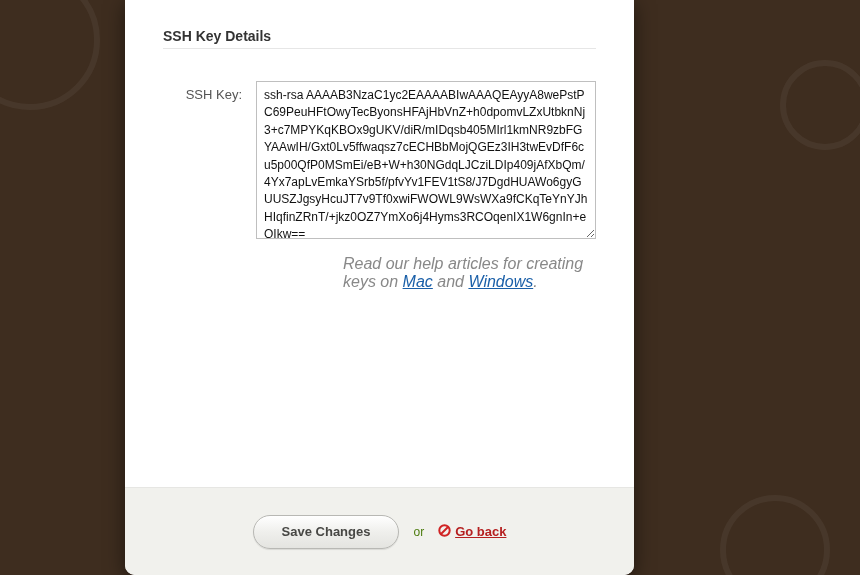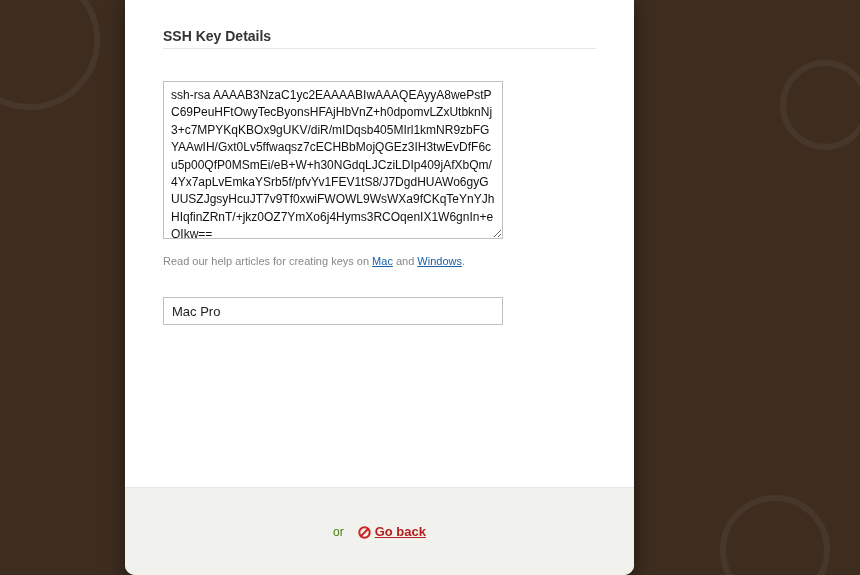--- a/index.html
+++ b/index.html
@@ -64,23 +64,25 @@
     font-size: 12px;
     line-height: 1.45;
     padding: 5px 7px;
     border: 1px solid #bfbfbf;
     resize: both;
     color: #111;
     overflow: hidden;
     word-break: break-all;
   }
   .help-text {
+    margin-left: 180px;
     margin-top: 12px;
     margin-bottom: 30px;
-    font-size: 11px;
+    font-size: 16px;
+    font-style: italic;
     color: #888;
   }
   .help-text a {
     color: #1a5fa8;
     text-decoration: underline;
   }
   input.label-input {
     width: 340px;
     height: 28px;
     font-size: 13px;
@@ -109,21 +111,21 @@
     color: #474744;
     cursor: pointer;
     box-shadow: 0 1px 1px rgba(0,0,0,0.1);
   }
   .or-text {
     font-size: 12px;
     color: #4d7c0f;
   }
   .go-back {
     display: inline-flex;
-    align-items: flex-end;
+    align-items: flex-start;
     gap: 4px;
     font-size: 13px;
     font-weight: bold;
     color: #b52020;
     text-decoration: underline;
     cursor: pointer;
   }
   .go-back-icon {
     width: 13px; height: 13px;
     display: inline-flex; align-items: center; justify-content: center;
@@ -134,37 +136,36 @@
 
 <div class="bg-swirl" style="width:140px;height:140px;left:-40px;top:-30px;"></div>
 <div class="bg-swirl" style="width:90px;height:90px;right:-10px;top:60px;"></div>
 <div class="bg-swirl" style="width:110px;height:110px;right:30px;bottom:-30px;"></div>
 
 <div class="panel">
   <div class="panel-body">
     <div class="section-title">SSH Key Details</div>
 
     <div class="form-row">
+      <div class="form-label">SSH Key:</div>
       <div class="form-field">
         <textarea class="ssh-key" style="">ssh-rsa AAAAB3NzaC1yc2EAAAABIwAAAQEAyyA8wePstPC69PeuHFtOwyTecByonsHFAjHbVnZ+h0dpomvLZxUtbknNj3+c7MPYKqKBOx9gUKV/diR/mIDqsb405MIrl1kmNR9zbFGYAAwIH/Gxt0Lv5ffwaqsz7cECHBbMojQGEz3IH3twEvDfF6cu5p00QfP0MSmEi/eB+W+h30NGdqLJCziLDIp409jAfXbQm/4Yx7apLvEmkaYSrb5f/pfvYv1FEV1tS8/J7DgdHUAWo6gyGUUSZJgsyHcuJT7v9Tf0xwiFWOWL9WsWXa9fCKqTeYnYJhHIqfinZRnT/+jkz0OZ7YmXo6j4Hyms3RCOqenIX1W6gnIn+eQIkw==</textarea>
       </div>
     </div>
 
     <div class="help-text">
       <span>Read our help articles for creating keys on </span><a href="#">Mac</a><span> and </span><a href="#">Windows</a><span>.</span>
     </div>
 
     <div class="form-row">
-      <div class="form-field">
-        <input type="text" class="label-input" value="Mac Pro" style="">
-      </div>
     </div>
   </div>
 
   <div class="panel-footer">
+    <button class="save-btn">Save Changes</button>
     <span class="or-text">or</span>
     <a class="go-back">
       <span class="go-back-icon">
         <svg width="13" height="13" viewBox="0 0 13 13">
           <circle cx="6.5" cy="6.5" r="5.2" fill="none" stroke="#d02323" stroke-width="2"></circle>
           <line x1="3" y1="10" x2="10" y2="3" stroke="#d02323" stroke-width="2"></line>
         </svg>
       </span>
       <span>Go back</span>
     </a>

